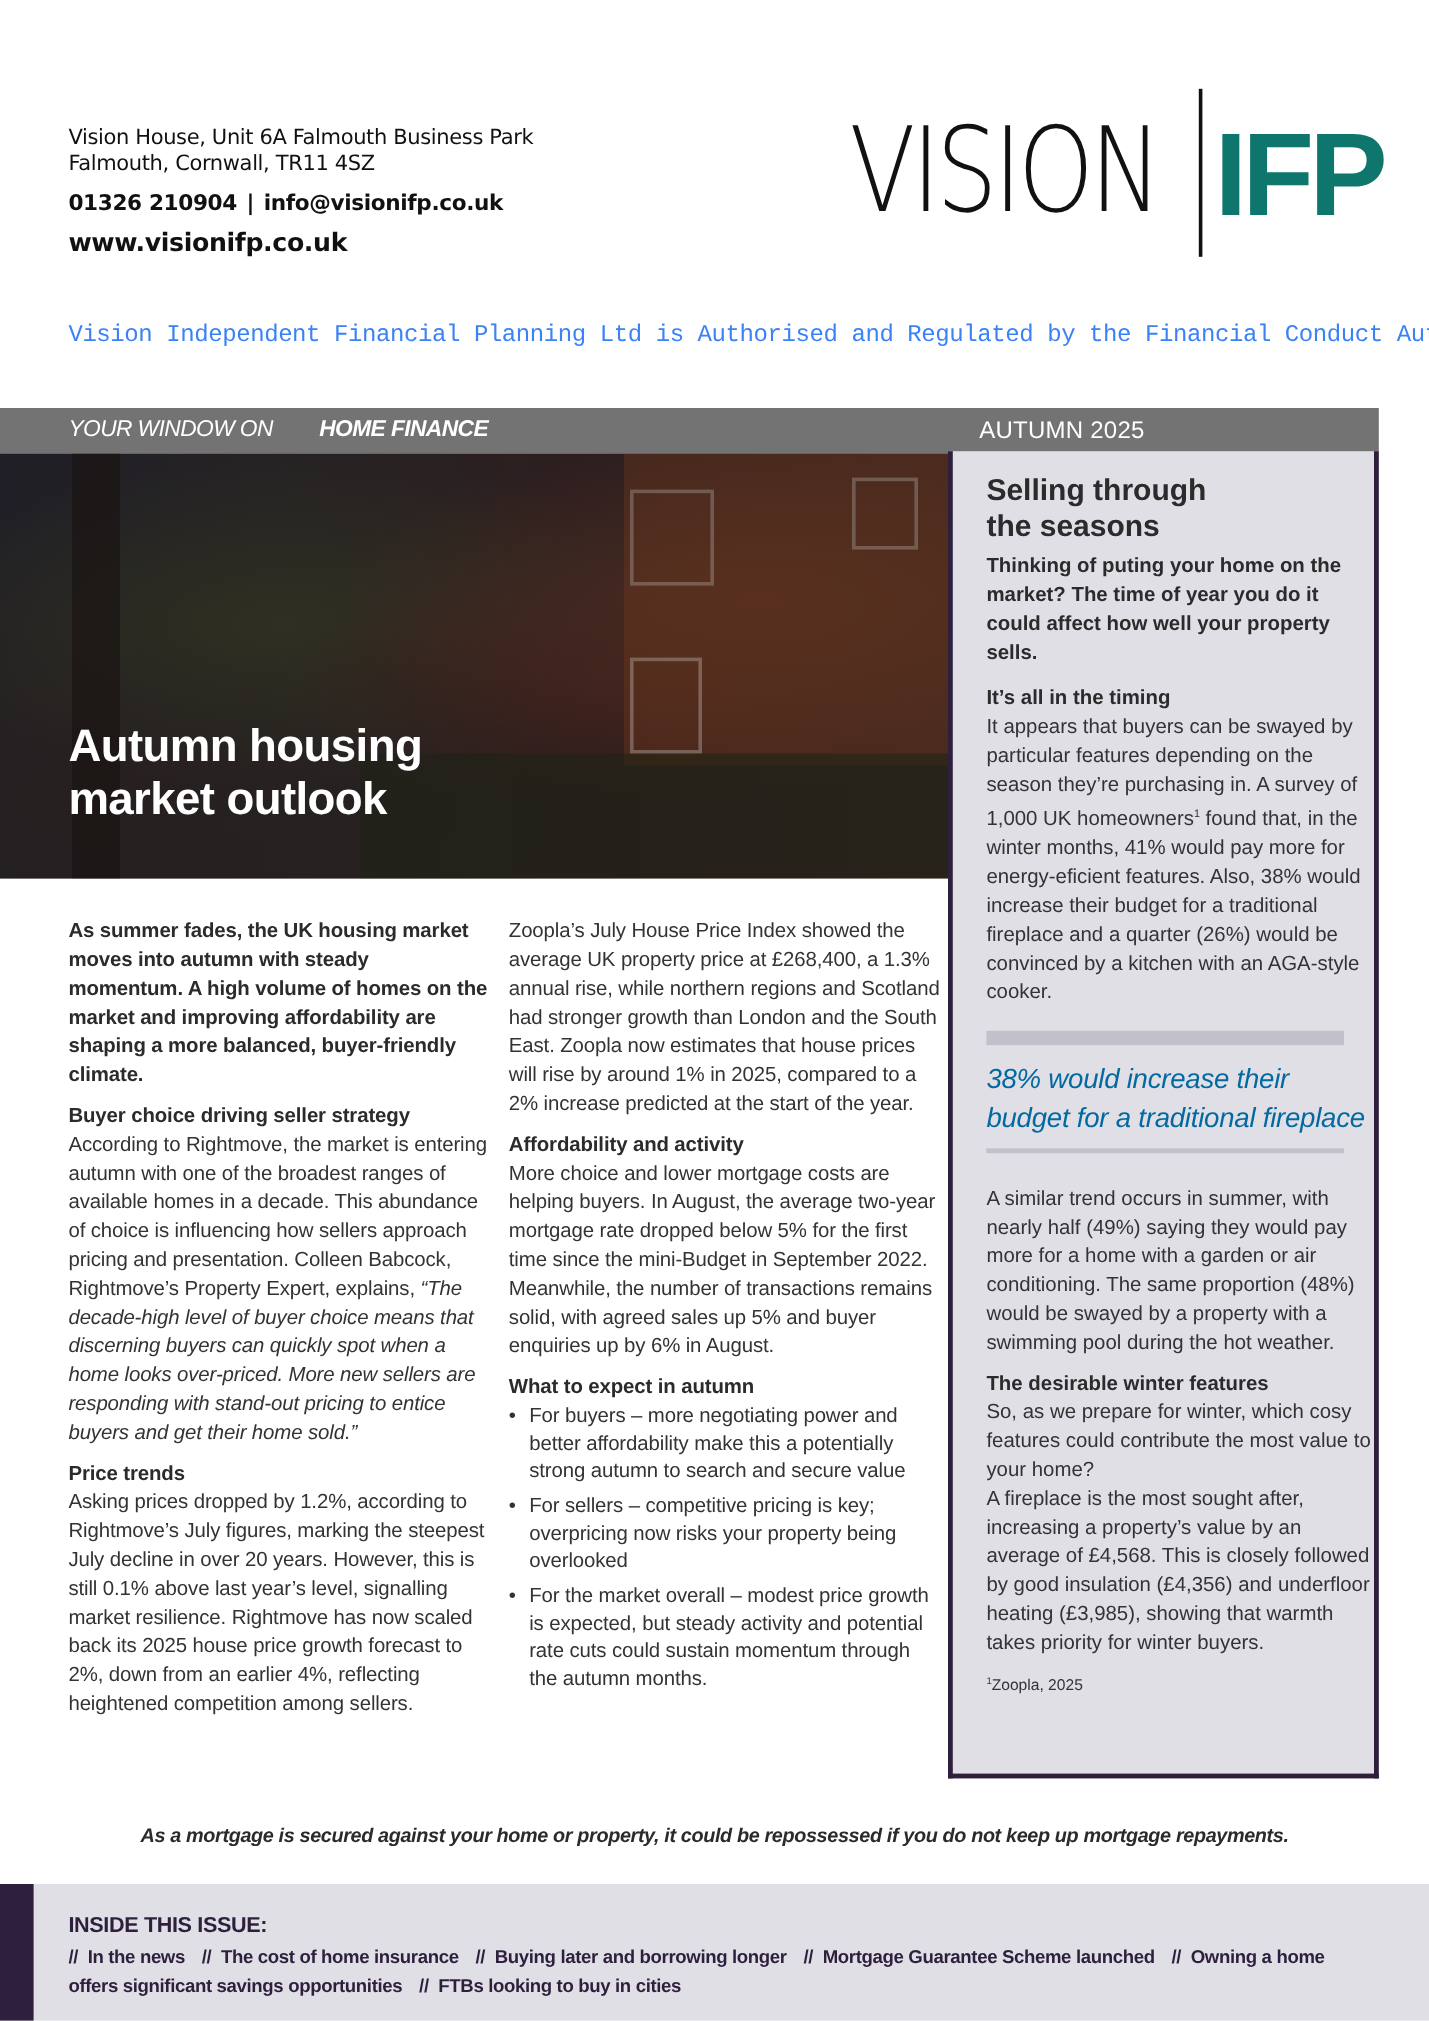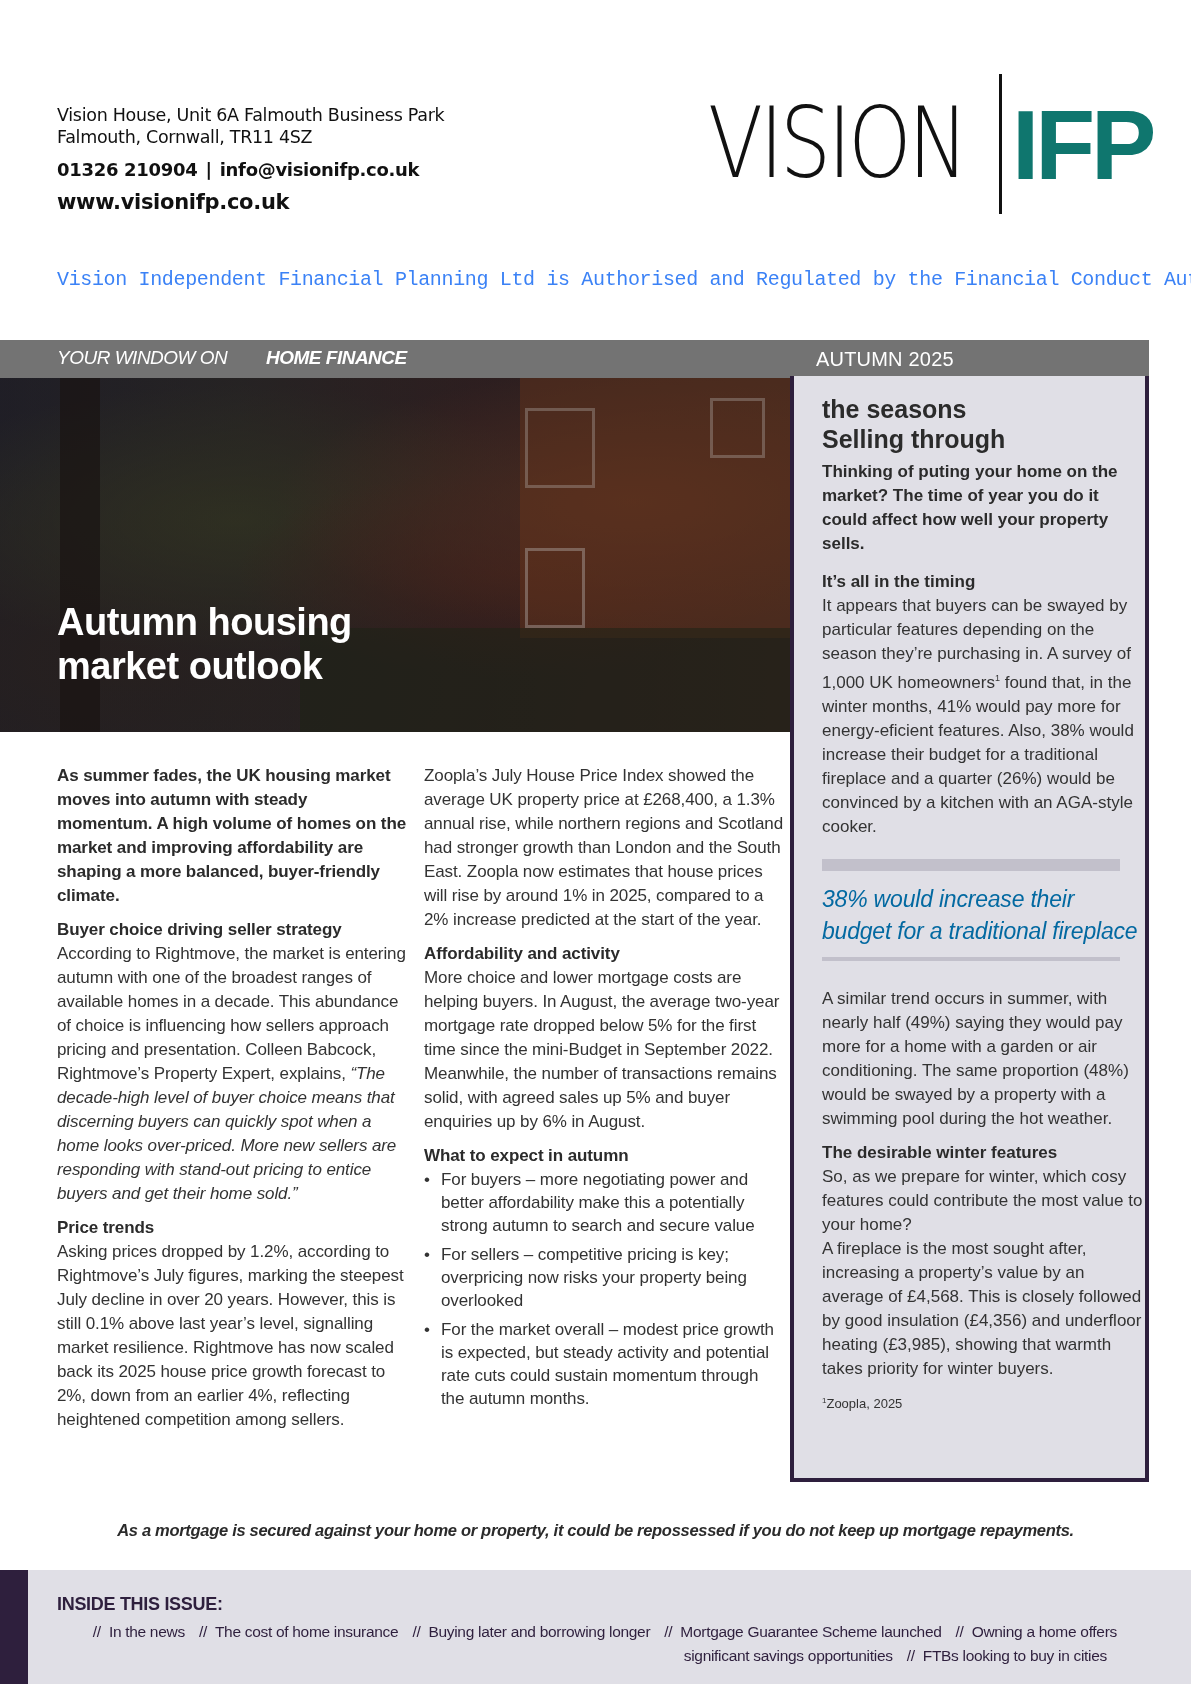--- a/index.html
+++ b/index.html
@@ -60,21 +60,21 @@
   .pull { font-style: italic; font-size: 23px; line-height: 32px; color: #0369a1; font-weight: 300; margin: 12px 0 10px 0; letter-spacing: -0.2px; }
   .pull-bot { height: 4px; background: #c2c0cb; width: 298px; margin-bottom: 26px; }
   .foot { font-size: 13px; margin-top: 8px; }
   .foot sup { font-size: 8px; }
 
   .disclaimer { position: absolute; left: 0; top: 1521px; width: 1191px; text-align: center; font-style: italic; font-weight: bold; font-size: 16.5px; color: #2b2b2b; letter-spacing: -0.3px; }
 
   .inside { position: absolute; left: 0; top: 1570px; width: 1191px; height: 114px; background: #e0dfe6; }
   .inside .stripe { position: absolute; left: 0; top: 0; width: 28px; height: 114px; background: #2e1f3d; }
   .inside .label { position: absolute; left: 57px; top: 24px; font-size: 18px; font-weight: bold; color: #2e1f3d; letter-spacing: -0.3px; }
-  .inside .list { position: absolute; left: 57px; top: 50px; width: 1060px; font-size: 15.5px; font-weight: normal; color: #2e1f3d; line-height: 24px; letter-spacing: -0.3px; text-align: right; }
+  .inside .list { position: absolute; left: 57px; top: 50px; width: 1060px; font-size: 15.5px; font-weight: bold; color: #2e1f3d; line-height: 24px; letter-spacing: -0.3px; }
   .inside .list span.item::before { content: "//\00a0\00a0"; }
   .inside .list span.item { margin-right: 10px; }
 </style>
 </head>
 <body>
 
 <div class="contact">
   <div class="addr">Vision House, Unit 6A Falmouth Business Park</div>
   <div class="addr">Falmouth, Cornwall, TR11 4SZ</div>
   <div class="phone-line">
@@ -126,22 +126,22 @@
   <ul class="bullets">
     <li>For buyers – more negotiating power and better affordability make this a potentially strong autumn to search and secure value</li>
     <li>For sellers – competitive pricing is key; overpricing now risks your property being overlooked</li>
     <li>For the market overall – modest price growth is expected, but steady activity and potential rate cuts could sustain momentum through the autumn months.</li>
   </ul>
 </div>
 
 <div class="sidebar">
   <div class="sidebar-inner">
     <div class="side-title">
+      <div>Selling through</div>
       <div>the seasons</div>
-      <div>Selling through</div>
     </div>
     <p class="side-lead">Thinking of puting your home on the market? The time of year you do it could affect how well your property sells.</p>
     <div class="sub">It’s all in the timing</div>
     <p><span>It appears that buyers can be swayed by particular features depending on the season they’re purchasing in. A survey of 1,000 UK homeowners</span><sup style="font-size:9px">1</sup><span> found that, in the winter months, 41% would pay more for energy-eficient features. Also, 38% would increase their budget for a traditional fireplace and a quarter (26%) would be convinced by a kitchen with an AGA-style cooker.</span></p>
     <div class="pull-top"></div>
     <div class="pull">38% would increase their budget for a traditional fireplace</div>
     <div class="pull-bot"></div>
     <p class="para">A similar trend occurs in summer, with nearly half (49%) saying they would pay more for a home with a garden or air conditioning. The same proportion (48%) would be swayed by a property with a swimming pool during the hot weather.</p>
     <div class="sub">The desirable winter features</div>
     <p>So, as we prepare for winter, which cosy features could contribute the most value to your home?</p>

